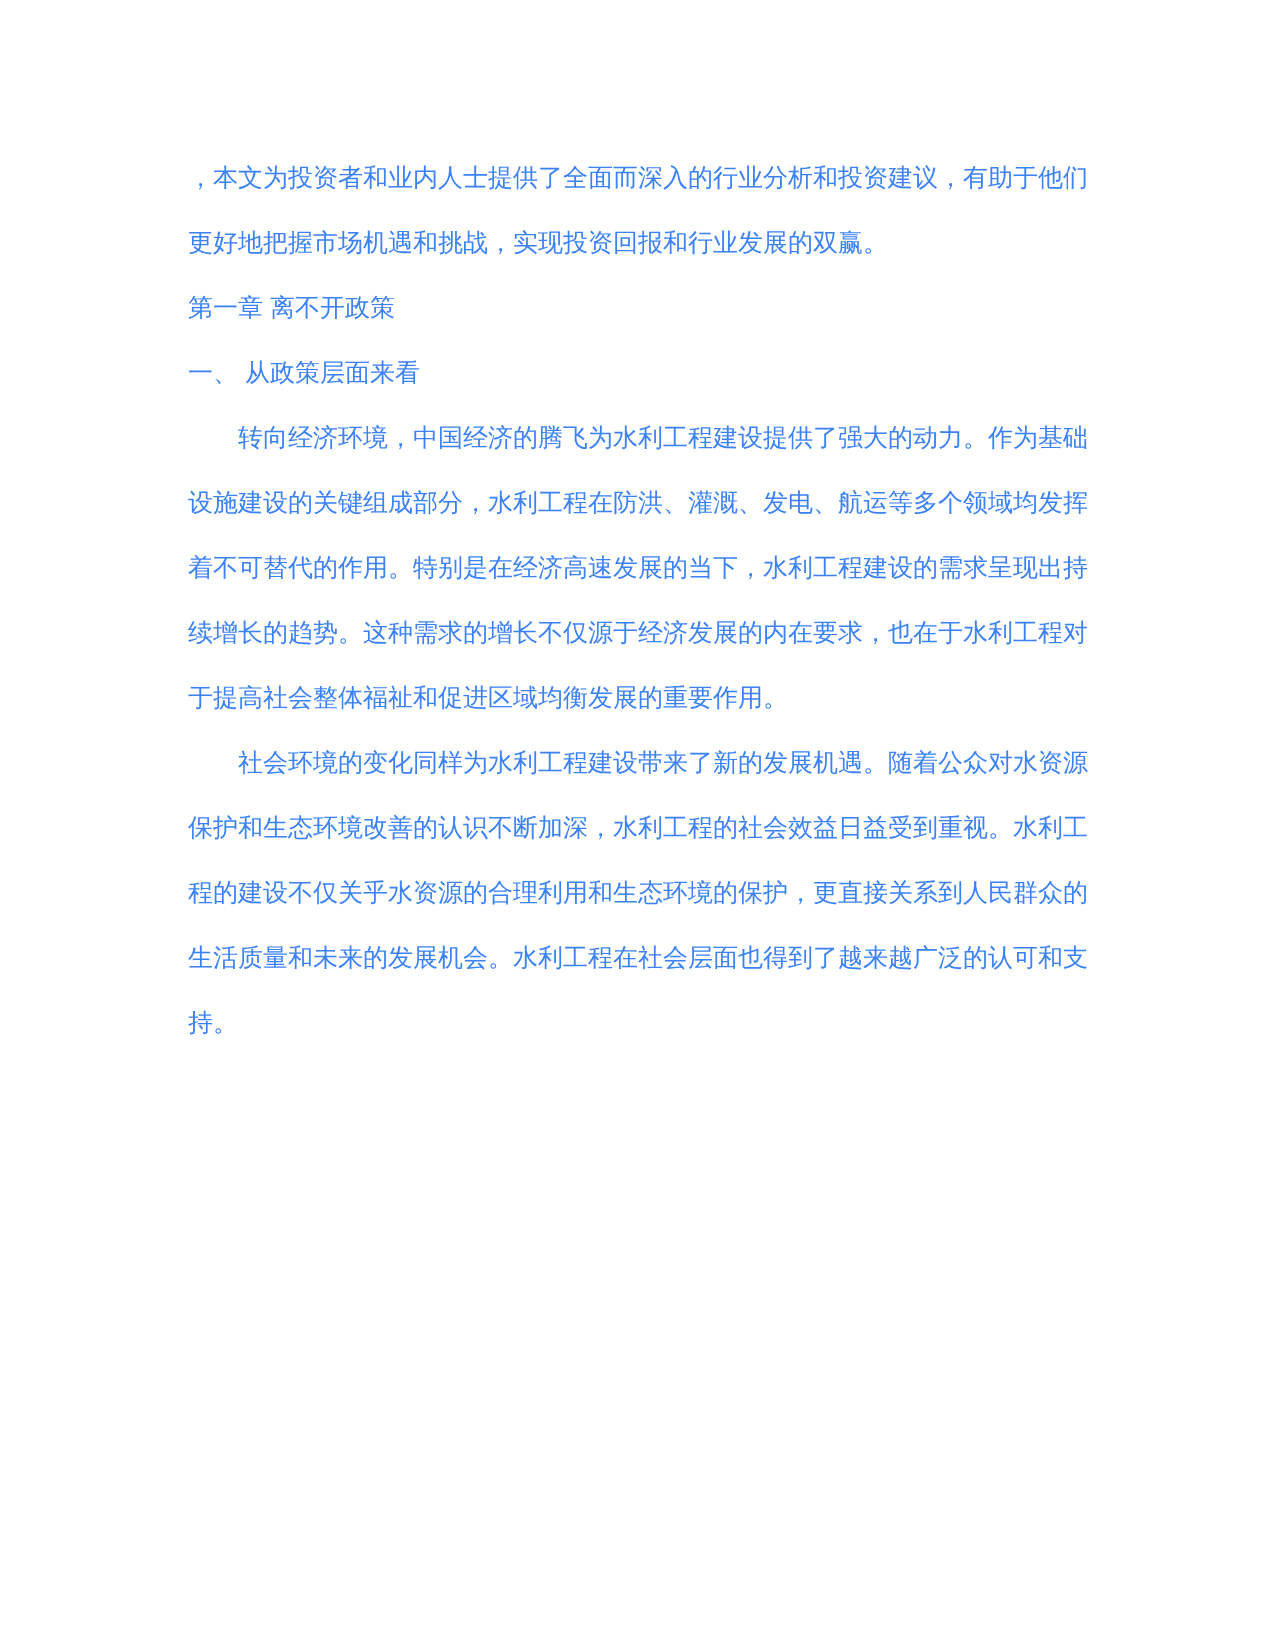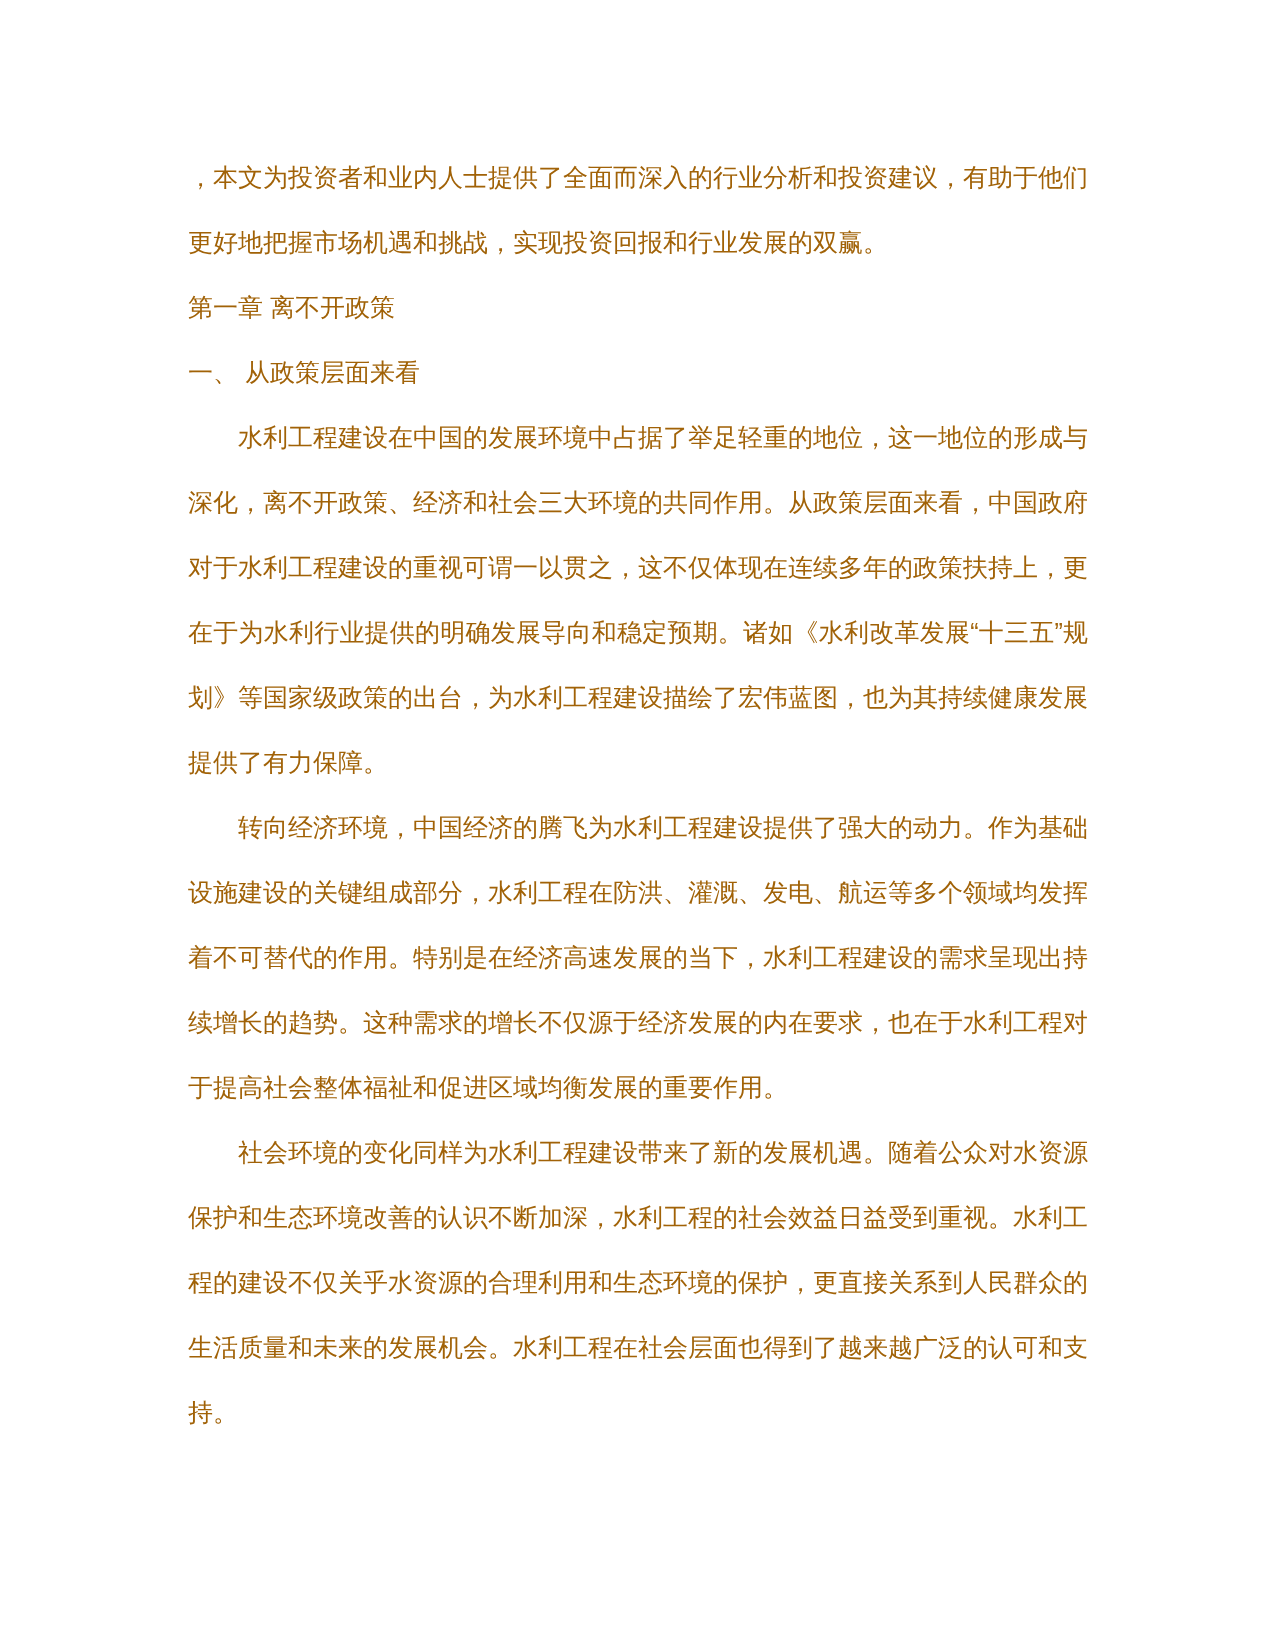--- a/index.html
+++ b/index.html
@@ -20,21 +20,21 @@
     width: 1275px;
     height: 1650px;
     background: #ffffff;
     overflow: hidden;
   }
   .content {
     position: absolute;
     left: 188px;
     top: 145px;
     width: 900px;
-    color: #a16207;
+    color: #3b82f6;
     font-size: 25px;
     line-height: 65px;
     text-align: justify;
     text-justify: inter-ideograph;
     line-break: strict;
     letter-spacing: 0;
   }
   .content p {
     margin: 0;
     padding: 0;
@@ -48,17 +48,16 @@
   }
 </style>
 </head>
 <body>
 
 <div class="page">
   <div class="content">
     <p>，本文为投资者和业内人士提供了全面而深入的行业分析和投资建议，有助于他们更好地把握市场机遇和挑战，实现投资回报和行业发展的双赢。</p>
     <p class="heading">第一章 离不开政策</p>
     <p class="heading">一、 从政策层面来看</p>
-    <p class="indent">水利工程建设在中国的发展环境中占据了举足轻重的地位，这一地位的形成与深化，离不开政策、经济和社会三大环境的共同作用。从政策层面来看，中国政府对于水利工程建设的重视可谓一以贯之，这不仅体现在连续多年的政策扶持上，更在于为水利行业提供的明确发展导向和稳定预期。诸如《水利改革发展“十三五”规划》等国家级政策的出台，为水利工程建设描绘了宏伟蓝图，也为其持续健康发展提供了有力保障。</p>
     <p class="indent">转向经济环境，中国经济的腾飞为水利工程建设提供了强大的动力。作为基础设施建设的关键组成部分，水利工程在防洪、灌溉、发电、航运等多个领域均发挥着不可替代的作用。特别是在经济高速发展的当下，水利工程建设的需求呈现出持续增长的趋势。这种需求的增长不仅源于经济发展的内在要求，也在于水利工程对于提高社会整体福祉和促进区域均衡发展的重要作用。</p>
     <p class="indent">社会环境的变化同样为水利工程建设带来了新的发展机遇。随着公众对水资源保护和生态环境改善的认识不断加深，水利工程的社会效益日益受到重视。水利工程的建设不仅关乎水资源的合理利用和生态环境的保护，更直接关系到人民群众的生活质量和未来的发展机会。水利工程在社会层面也得到了越来越广泛的认可和支持。</p>
   </div>
 </div>
 
 </body></html>

